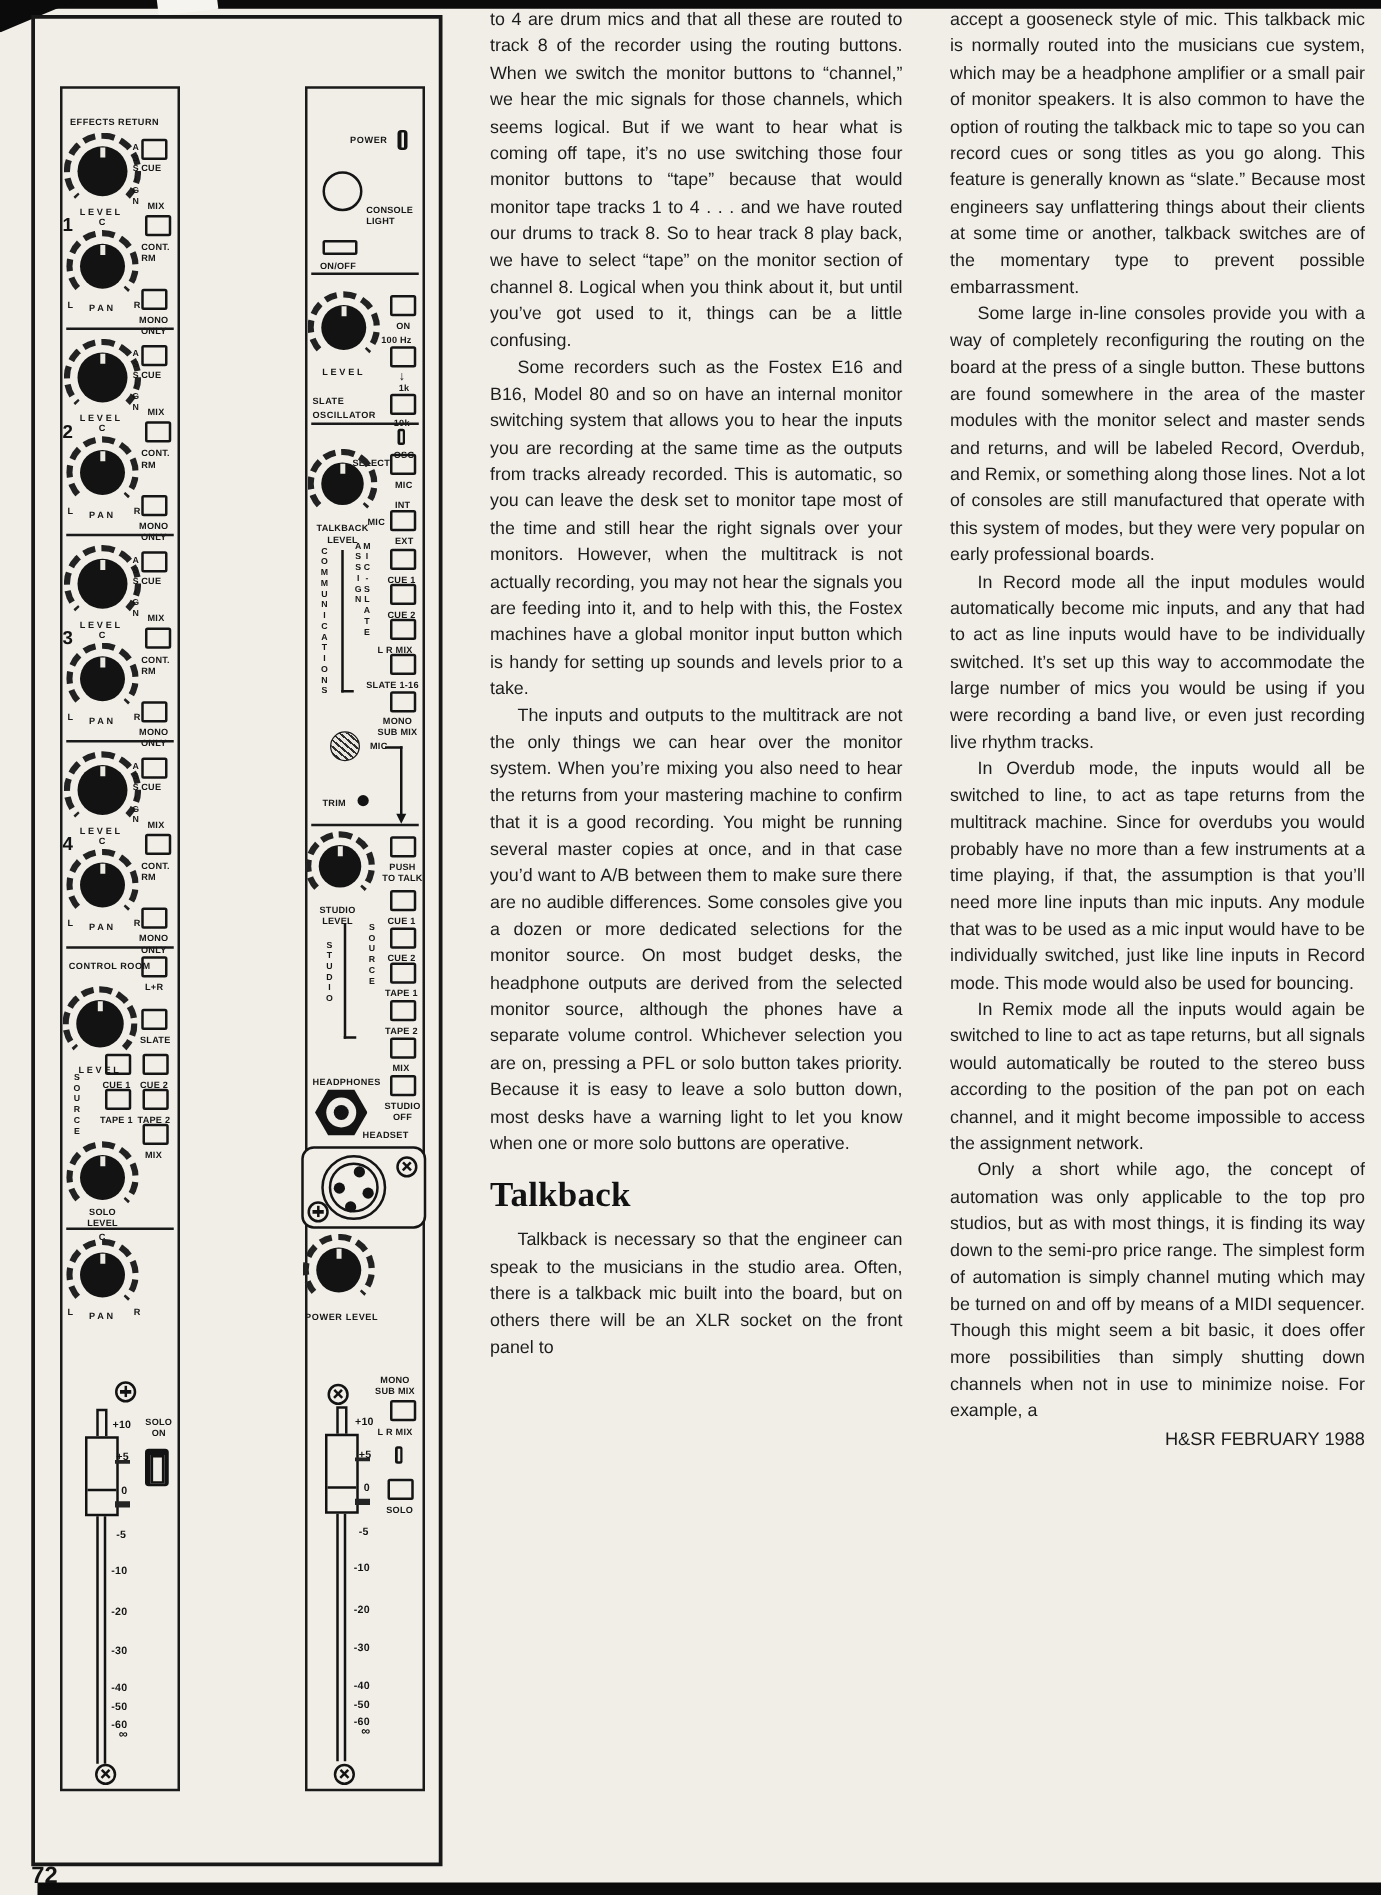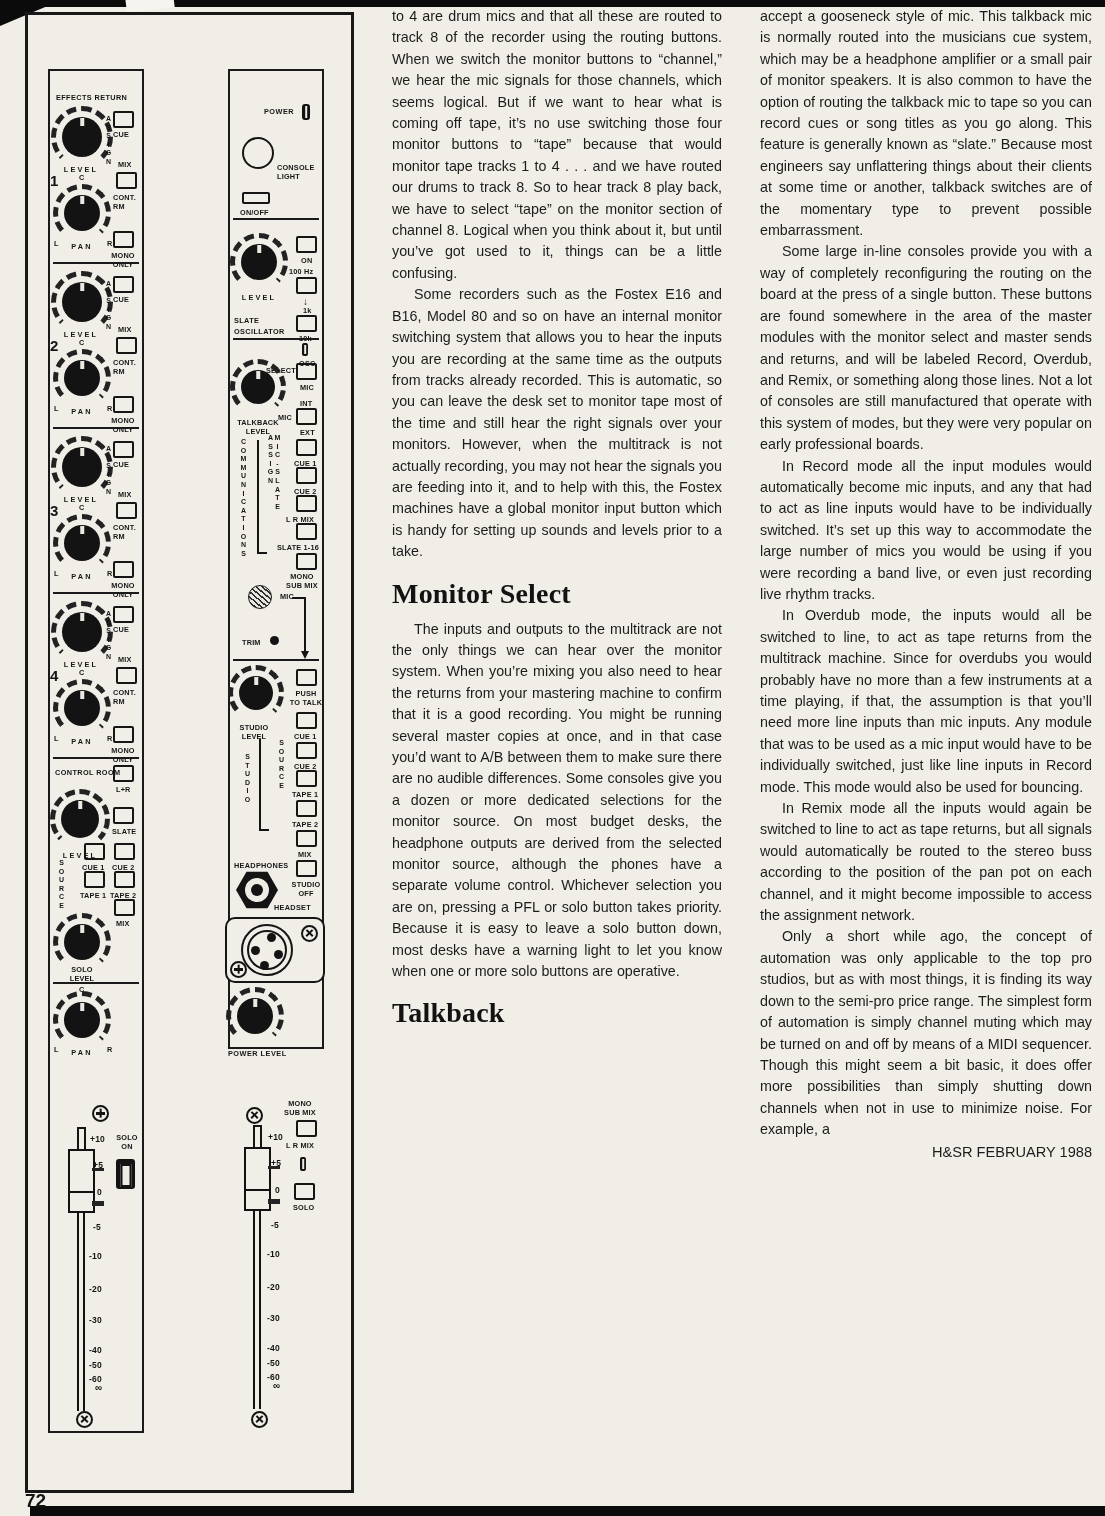--- a/index.html
+++ b/index.html
@@ -237,21 +237,21 @@
     <div class="scl" style="left:39px;top:1274px">-40</div>
     <div class="scl" style="left:39px;top:1289px">-50</div>
     <div class="scl" style="left:39px;top:1303px">-60</div>
     <div class="scl inf" style="left:45px;top:1311px">∞</div>
     <div class="scr" style="left:26px;top:1340px">
         <i class="r45"></i>
         <i class="r135"></i>
       </div>
   </div>
 
-  <div class="abs strip" style="left:200px;top:54px;width:96px;height:980px">
+  <div class="abs strip" style="left:216px;top:54px;width:96px;height:1364px">
     <div class="lbl" style="left:34px;top:36px;letter-spacing:.5px">POWER</div>
     <div class="led" style="left:72px;top:33px;width:8px;height:16px;border-radius:3px"></div>
     <div class="circle" style="left:12px;top:66px;width:32px;height:32px"></div>
     <div class="lbl" style="left:47px;top:92px">CONSOLE
 LIGHT</div>
     <div class="onoff" style="left:12px;top:121px"></div>
     <div class="lbl" style="left:10px;top:137px">ON/OFF</div>
     <div class="hr" style="top:147px"></div>
 
     <div class="btn" style="left:66px;top:165px"></div>
@@ -396,23 +396,23 @@
     <div class="scr" style="left:21px;top:1340px">
         <i class="r45"></i>
         <i class="r135"></i>
       </div>
   </div>
 </div>
 
 <div class="abs col" style="left:392px;top:6px;width:330px">
   <p>to 4 are drum mics and that all these are routed to track 8 of the recorder using the routing buttons. When we switch the monitor buttons to “channel,” we hear the mic signals for those channels, which seems logical. But if we want to hear what is coming off tape, it’s no use switching those four monitor buttons to “tape” because that would monitor tape tracks 1 to 4 . . . and we have routed our drums to track 8. So to hear track 8 play back, we have to select “tape” on the monitor section of channel 8. Logical when you think about it, but until you’ve got used to it, things can be a little confusing.</p>
   <p class="ind">Some recorders such as the Fostex E16 and B16, Model 80 and so on have an internal monitor switching system that allows you to hear the inputs you are recording at the same time as the outputs from tracks already recorded. This is automatic, so you can leave the desk set to monitor tape most of the time and still hear the right signals over your monitors. However, when the multitrack is not actually recording, you may not hear the signals you are feeding into it, and to help with this, the Fostex machines have a global monitor input button which is handy for setting up sounds and levels prior to a take.</p>
-  <h2>Monitor Select</h2>
   <p class="ind">The inputs and outputs to the multitrack are not the only things we can hear over the monitor system. When you’re mixing you also need to hear the returns from your mastering machine to confirm that it is a good recording. You might be running several master copies at once, and in that case you’d want to A/B between them to make sure there are no audible differences. Some consoles give you a dozen or more dedicated selections for the monitor source. On most budget desks, the headphone outputs are derived from the selected monitor source, although the phones have a separate volume control. Whichever selection you are on, pressing a PFL or solo button takes priority. Because it is easy to leave a solo button down, most desks have a warning light to let you know when one or more solo buttons are operative.</p>
   <h2>Talkback</h2>
+  <p class="ind">Talkback is necessary so that the engineer can speak to the musicians in the studio area. Often, there is a talkback mic built into the board, but on others there will be an XLR socket on the front panel to</p>
 </div>
 
 <div class="abs col" style="left:760px;top:6px;width:332px">
   <p>accept a gooseneck style of mic. This talkback mic is normally routed into the musicians cue system, which may be a headphone amplifier or a small pair of monitor speakers. It is also common to have the option of routing the talkback mic to tape so you can record cues or song titles as you go along. This feature is generally known as “slate.” Because most engineers say unflattering things about their clients at some time or another, talkback switches are of the momentary type to prevent possible embarrassment.</p>
   <p class="ind">Some large in-line consoles provide you with a way of completely reconfiguring the routing on the board at the press of a single button. These buttons are found somewhere in the area of the master modules with the monitor select and master sends and returns, and will be labeled Record, Overdub, and Remix, or something along those lines. Not a lot of consoles are still manufactured that operate with this system of modes, but they were very popular on early professional boards.</p>
   <p class="ind">In Record mode all the input modules would automatically become mic inputs, and any that had to act as line inputs would have to be individually switched. It’s set up this way to accommodate the large number of mics you would be using if you were recording a band live, or even just recording live rhythm tracks.</p>
   <p class="ind gap">In Overdub mode, the inputs would all be switched to line, to act as tape returns from the multitrack machine. Since for overdubs you would probably have no more than a few instruments at a time playing, if that, the assumption is that you’ll need more line inputs than mic inputs. Any module that was to be used as a mic input would have to be individually switched, just like line inputs in Record mode. This mode would also be used for bouncing.</p>
   <p class="ind">In Remix mode all the inputs would again be switched to line to act as tape returns, but all signals would automatically be routed to the stereo buss according to the position of the pan pot on each channel, and it might become impossible to access the assignment network.</p>
   <p class="ind">Only a short while ago, the concept of automation was only applicable to the top pro studios, but as with most things, it is finding its way down to the semi-pro price range. The simplest form of automation is simply channel muting which may be turned on and off by means of a MIDI sequencer. Though this might seem a bit basic, it does offer more possibilities than simply shutting down channels when not in use to minimize noise. For example, a</p>
   <div class="credit">H&amp;SR FEBRUARY 1988</div>

